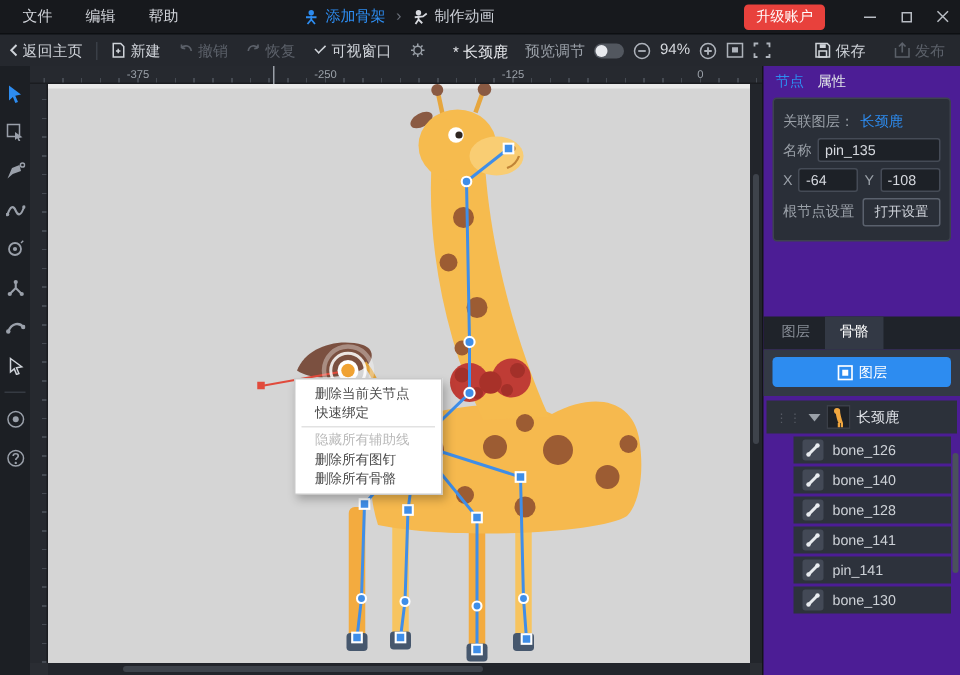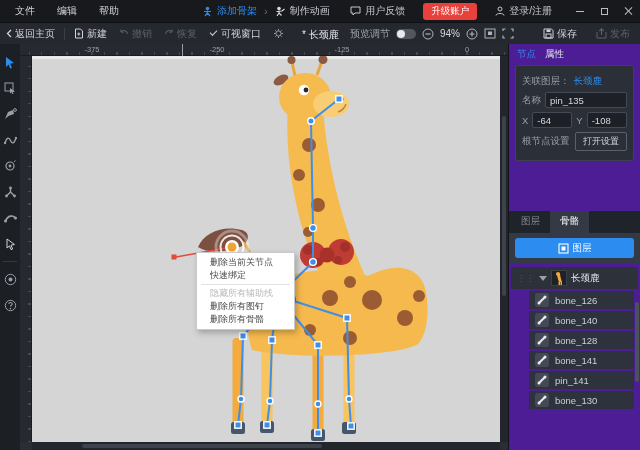--- a/index.html
+++ b/index.html
@@ -121,34 +121,21 @@
       <span class="step-sep">›</span>
       <span class="step">
         <svg class="ic" width="11" height="11" viewBox="0 0 11 11">
             <circle cx="4" cy="2.5" r="1.8" fill="#d8dadf"></circle>
             <path d="M4 4.5 L4 7 M4 7 L2 10 M4 7 L6.5 9.5 M1.5 5.5 L7 5 L9.5 3" stroke="#d8dadf" stroke-width="1.2" fill="none"></path>
           </svg>
         <span>制作动画</span>
       </span>
     </div>
     <div class="tb-right">
-      <span class="tb-item">
-        <svg class="ic" width="11" height="10" viewBox="0 0 11 10">
-            <path d="M1 1 h9 v6 h-5 l-2 2 v-2 h-2 z" fill="none" stroke="#c3c7ce" stroke-width="1"></path>
-          </svg>
-        <span>用户反馈</span>
-      </span>
       <span class="upgrade-btn">升级账户</span>
-      <span class="tb-item">
-        <svg class="ic" width="10" height="10" viewBox="0 0 10 10">
-            <circle cx="5" cy="3" r="2" fill="none" stroke="#c3c7ce" stroke-width="1"></circle>
-            <path d="M1 9.5 C1 6.8 9 6.8 9 9.5" fill="none" stroke="#c3c7ce" stroke-width="1"></path>
-          </svg>
-        <span>登录/注册</span>
-      </span>
       <div class="win-btns">
         <span class="win-btn">
             <span class="ic-min"></span>
           </span>
         <span class="win-btn">
             <span class="ic-max"></span>
           </span>
         <span class="win-btn">
             <span class="ic-close"></span>
           </span>

